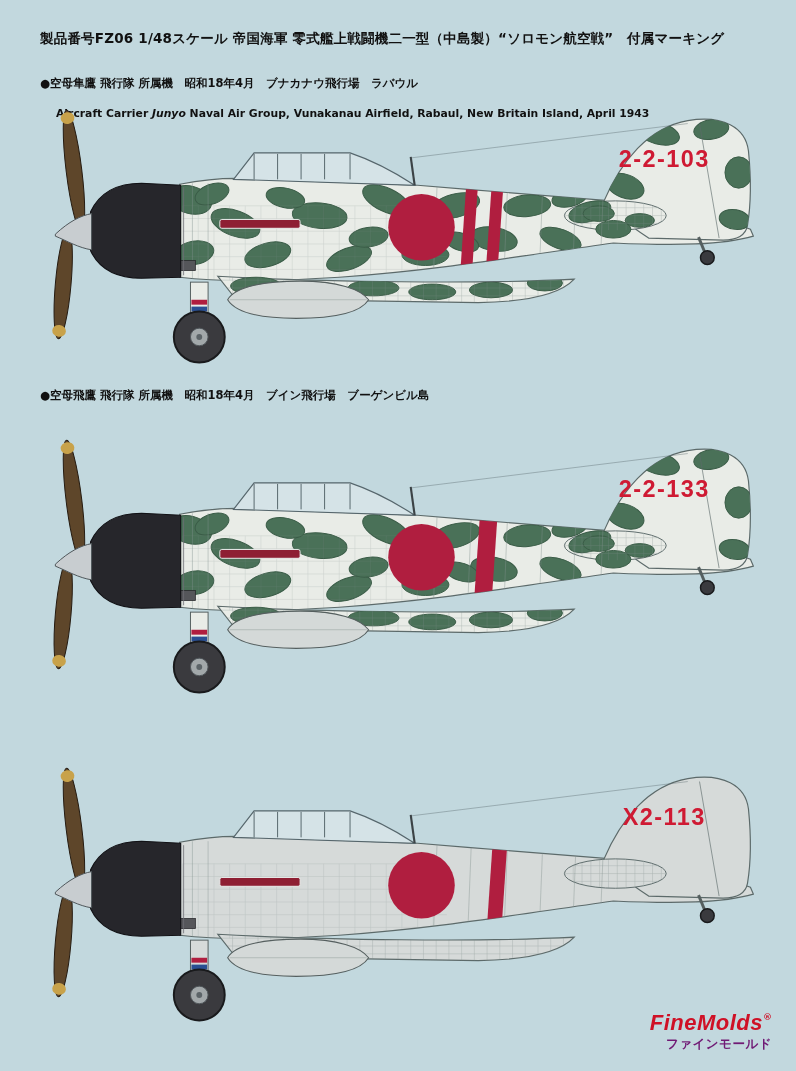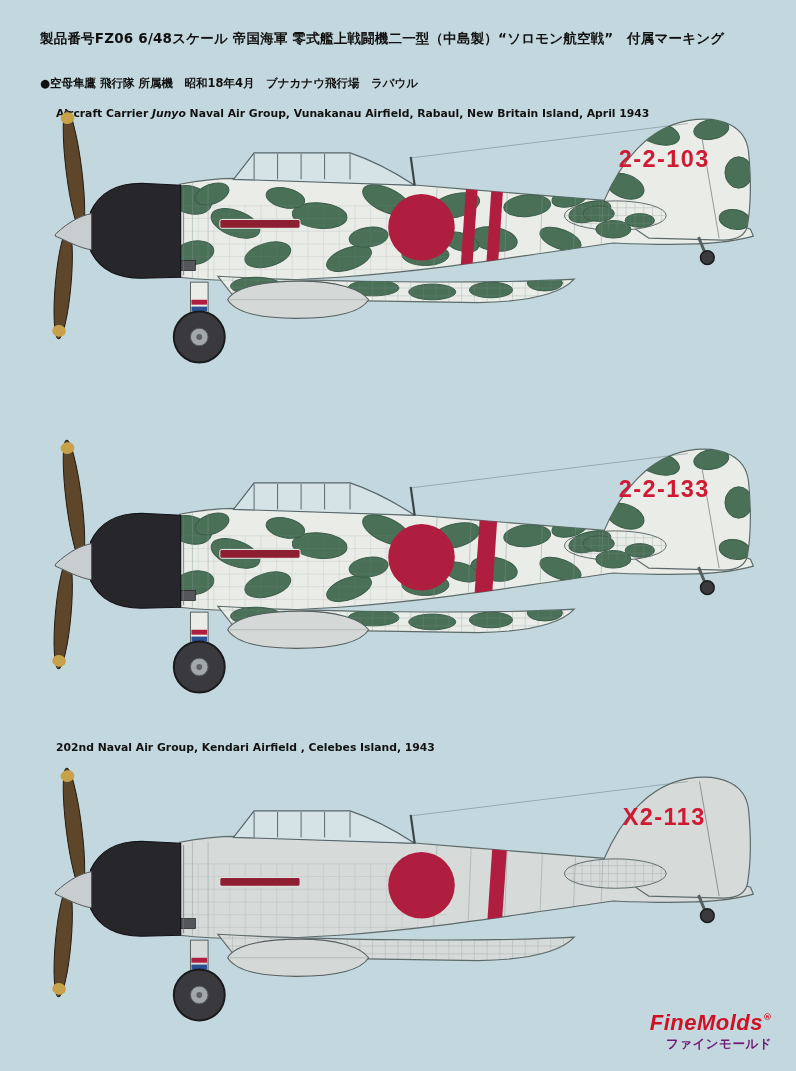--- a/index.html
+++ b/index.html
@@ -27,21 +27,21 @@
     font-size:22px;color:var(--logo-red,#cf1126);
     letter-spacing:.5px;line-height:1;
   }
   .brand-reg{font-size:9px;vertical-align:top;font-weight:bold;color:var(--logo-red,#cf1126);}
   .brand-jp{font-size:12.5px;font-weight:bold;color:#701a75;margin-top:2px;letter-spacing:.5px;}
 </style>
 </head>
 <body>
 
 <div class="page">
-  <h1 class="title">製品番号FZ06 6/48スケール 帝国海軍 零式艦上戦闘機二一型（中島製）“ソロモン航空戦”　付属マーキング</h1>
+  <h1 class="title">製品番号FZ06 1/48スケール 帝国海軍 零式艦上戦闘機二一型（中島製）“ソロモン航空戦”　付属マーキング</h1>
   <div id="sections">
       <div class="heads" style="top: 76px; position: absolute;">
         <p class="jp">●空母隼鷹 飛行隊 所属機　昭和18年4月　ブナカナウ飛行場　ラバウル</p>
         <p class="en"><span>Aircraft Carrier </span><span class="it">Junyo</span><span> Naval Air Group, Vunakanau Airfield, Rabaul, New Britain Island, April 1943</span></p>
       </div>
       <svg viewBox="0 0 760 310" width="744" height="304" class="plane" style="top: 90px;">
         <defs>
           <clipPath id="p0fus">
             <path d="M 157,96 C 178,92 198,90 214,90 L 400,97 C 470,103 550,109 598,113 C 655,120 705,128 740,142 L 743,149 C 712,158 665,159 600,156 C 500,170 420,184 320,191 C 258,195 198,196 157,191 Z"></path>
           </clipPath>
@@ -224,20 +224,21 @@
           <circle cx="177" cy="252" r="9" fill="#a2a8aa" stroke="#50565a" stroke-width="1"></circle>
           <circle cx="177" cy="252" r="3" fill="#5c6468"></circle>
         </g>
         <line x1="687" y1="150" x2="694" y2="167" stroke="#555f5f" stroke-width="3"></line>
         <circle cx="696" cy="171" r="7" fill="#3a3a3e" stroke="#191a1c" stroke-width="1.5"></circle>
         <path d="M 206,214 C 214,200 246,195 280,195 C 318,195 342,203 350,214 C 342,227 314,233 276,233 C 240,233 214,227 206,214 Z" fill="#d4d9d8" stroke="#555f5f" stroke-width="1.1"></path>
         <line x1="208" y1="214" x2="348" y2="214" stroke="#8a9693" stroke-width="0.6" opacity="0.8"></line>
         <text x="652" y="78" text-anchor="middle" font-size="24" font-weight="bold" letter-spacing="1.5" fill="#cf1a33" font-family="&quot;Liberation Sans&quot;,sans-serif">2-2-103</text>
       </svg>
       <div class="heads" style="top: 388px; position: absolute;">
+        <p class="jp">●空母飛鷹 飛行隊 所属機　昭和18年4月　ブイン飛行場　ブーゲンビル島</p>
       </div>
       <svg viewBox="0 0 760 310" width="744" height="304" class="plane" style="top: 420px;">
         <defs>
           <clipPath id="p1fus">
             <path d="M 157,96 C 178,92 198,90 214,90 L 400,97 C 470,103 550,109 598,113 C 655,120 705,128 740,142 L 743,149 C 712,158 665,159 600,156 C 500,170 420,184 320,191 C 258,195 198,196 157,191 Z"></path>
           </clipPath>
           <clipPath id="p1air">
             <path d="M 157,96 C 178,92 198,90 214,90 L 400,97 C 470,103 550,109 598,113 C 655,120 705,128 740,142 L 743,149 C 712,158 665,159 600,156 C 500,170 420,184 320,191 C 258,195 198,196 157,191 Z"></path>
             <path d="M 590,114 C 608,72 636,38 676,31 C 712,25 735,38 738,62 C 741,92 740,120 737,138 C 735,149 726,153 712,153 L 636,151 C 618,139 601,127 590,114 Z"></path>
             <path d="M 196,190 L 214,213 L 462,217 C 522,216 548,206 560,193 C 470,198 300,196 196,190 Z"></path>
@@ -415,21 +416,20 @@
           <circle cx="177" cy="252" r="9" fill="#a2a8aa" stroke="#50565a" stroke-width="1"></circle>
           <circle cx="177" cy="252" r="3" fill="#5c6468"></circle>
         </g>
         <line x1="687" y1="150" x2="694" y2="167" stroke="#555f5f" stroke-width="3"></line>
         <circle cx="696" cy="171" r="7" fill="#3a3a3e" stroke="#191a1c" stroke-width="1.5"></circle>
         <path d="M 206,214 C 214,200 246,195 280,195 C 318,195 342,203 350,214 C 342,227 314,233 276,233 C 240,233 214,227 206,214 Z" fill="#d4d9d8" stroke="#555f5f" stroke-width="1.1"></path>
         <line x1="208" y1="214" x2="348" y2="214" stroke="#8a9693" stroke-width="0.6" opacity="0.8"></line>
         <text x="652" y="78" text-anchor="middle" font-size="24" font-weight="bold" letter-spacing="1.5" fill="#cf1a33" font-family="&quot;Liberation Sans&quot;,sans-serif">2-2-133</text>
       </svg>
       <div class="heads" style="top: 725px; position: absolute;">
-        <p class="en"><span>202nd Naval Air Group, Kendari Airfield , Celebes  Island, 1943</span><span class="it"></span><span></span></p>
       </div>
       <svg viewBox="0 0 760 310" width="744" height="304" class="plane" style="top: 748px;">
         <defs>
           <clipPath id="p2fus">
             <path d="M 157,96 C 178,92 198,90 214,90 L 400,97 C 470,103 550,109 598,113 C 655,120 705,128 740,142 L 743,149 C 712,158 665,159 600,156 C 500,170 420,184 320,191 C 258,195 198,196 157,191 Z"></path>
           </clipPath>
           <clipPath id="p2air">
             <path d="M 157,96 C 178,92 198,90 214,90 L 400,97 C 470,103 550,109 598,113 C 655,120 705,128 740,142 L 743,149 C 712,158 665,159 600,156 C 500,170 420,184 320,191 C 258,195 198,196 157,191 Z"></path>
             <path d="M 590,114 C 608,72 636,38 676,31 C 712,25 735,38 738,62 C 741,92 740,120 737,138 C 735,149 726,153 712,153 L 636,151 C 618,139 601,127 590,114 Z"></path>
             <path d="M 196,190 L 214,213 L 462,217 C 522,216 548,206 560,193 C 470,198 300,196 196,190 Z"></path>

